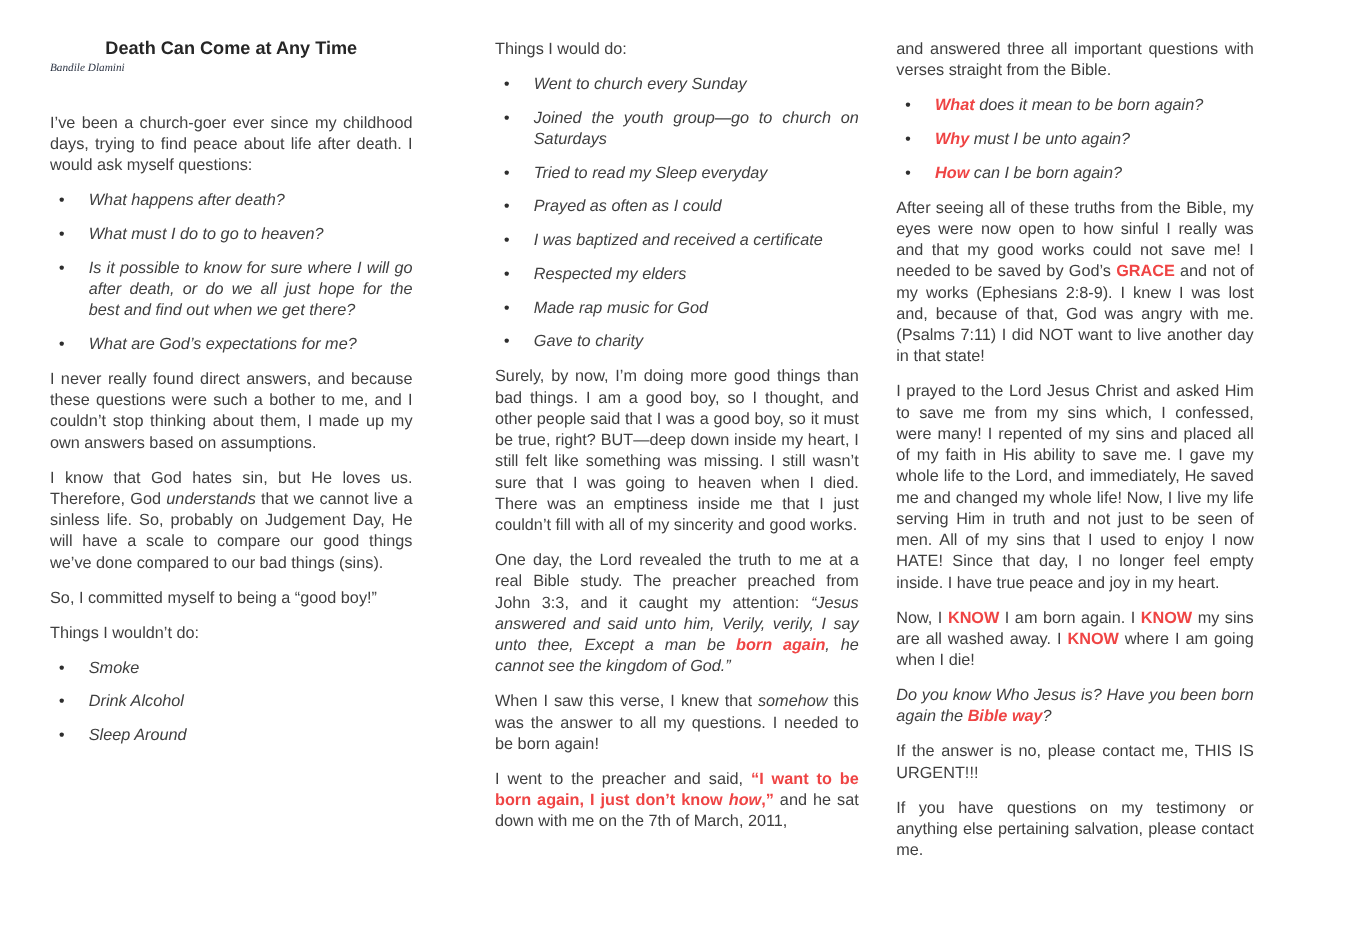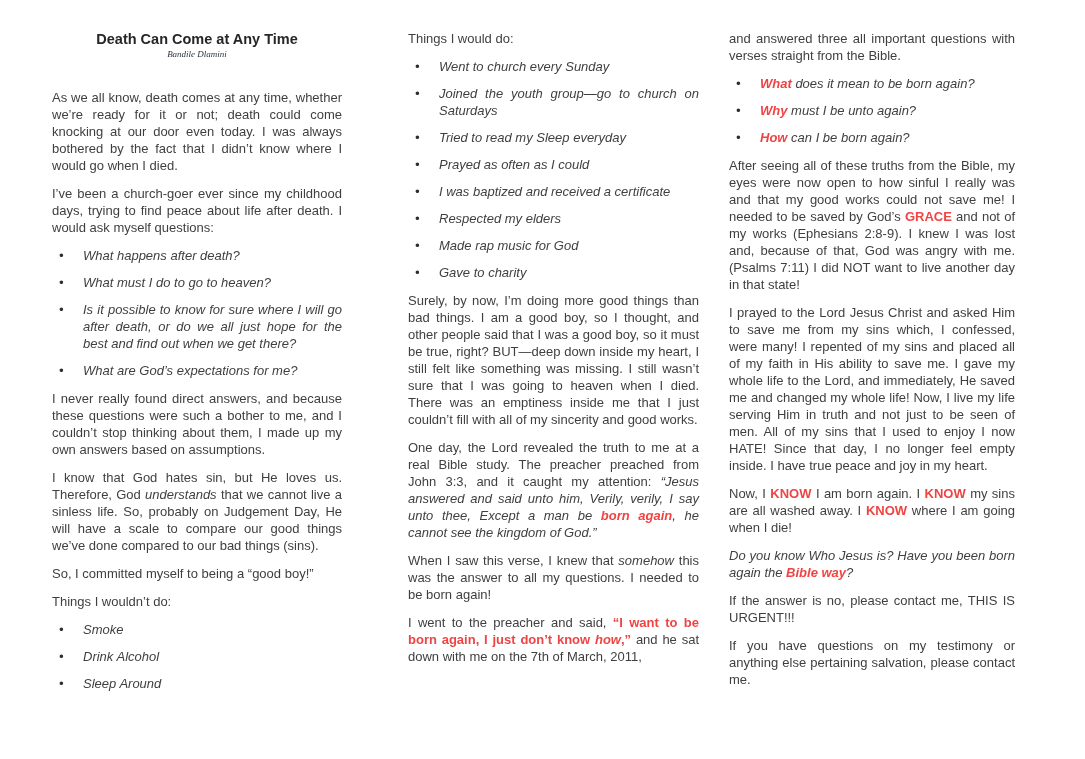--- a/index.html
+++ b/index.html
@@ -7,21 +7,21 @@
     padding: 0;
     width: 1085px;
     height: 759px;
     background: #ffffff;
     overflow: hidden;
   }
   .page {
     box-sizing: border-box;
     width: 1085px;
     height: 759px;
-    padding: 30px 45px 0 52px;
+    padding: 30px 45px 0 40px;
     display: flex;
     font-family: "Liberation Sans", sans-serif;
     font-size: 13px;
     line-height: 17px;
     color: #3f3f3f;
     -webkit-font-smoothing: antialiased;
   }
   .col { box-sizing: border-box; }
   .col-1 { width: 290px; margin-right: 66px; }
   .col-2 { width: 291px; margin-right: 30px; }
@@ -34,21 +34,20 @@
     font-weight: bold;
     text-align: center;
     color: #262626;
   }
   .doc-author {
     margin: 0 0 29px 0;
     font-family: "Liberation Serif", serif;
     font-style: italic;
     font-size: 9px;
     line-height: 11px;
-    text-align: center;
     color: #2c3443;
   }
 
   .para {
     margin: 0 0 11px 0;
     text-align: justify;
   }
   ul.bullets {
     list-style: none;
     margin: 0 0 11px 0;
@@ -71,21 +70,20 @@
   .b { font-weight: bold; color: #ef4444; }
   .i { font-style: italic; }
 </style>
 </head>
 <body>
 
 <div class="page">
   <div class="col col-1">
     <h1 class="doc-title">Death Can Come at Any Time</h1>
     <div class="doc-author">Bandile Dlamini</div>
-  <p class="para"><span>As we all know, death comes at any time, whether we’re ready for it or not; death could come knocking at our door even today. I was always bothered by the fact that I didn’t know where I would go when I died.</span></p>
       <p class="para"><span>I’ve been a church-goer ever since my childhood days, trying to find peace about life after death. I would ask myself questions:</span></p>
       <ul class="bullets">
         <li><span>What happens after death?</span></li>
         <li><span>What must I do to go to heaven?</span></li>
         <li><span>Is it possible to know for sure where I will go after death, or do we all just hope for the best and find out when we get there?</span></li>
         <li><span>What are God’s expectations for me?</span></li>
       </ul>
       <p class="para"><span>I never really found direct answers, and because these questions were such a bother to me, and I couldn’t stop thinking about them, I made up my own answers based on assumptions.</span></p>
       <p class="para"><span>I know that God hates sin, but He loves us. Therefore, God </span><span class="i">understands</span><span> that we cannot live a sinless life. So, probably on Judgement Day, He will have a scale to compare our good things we’ve done compared to our bad things (sins).</span></p>
       <p class="para"><span>So, I committed myself to being a “good boy!”</span></p>

